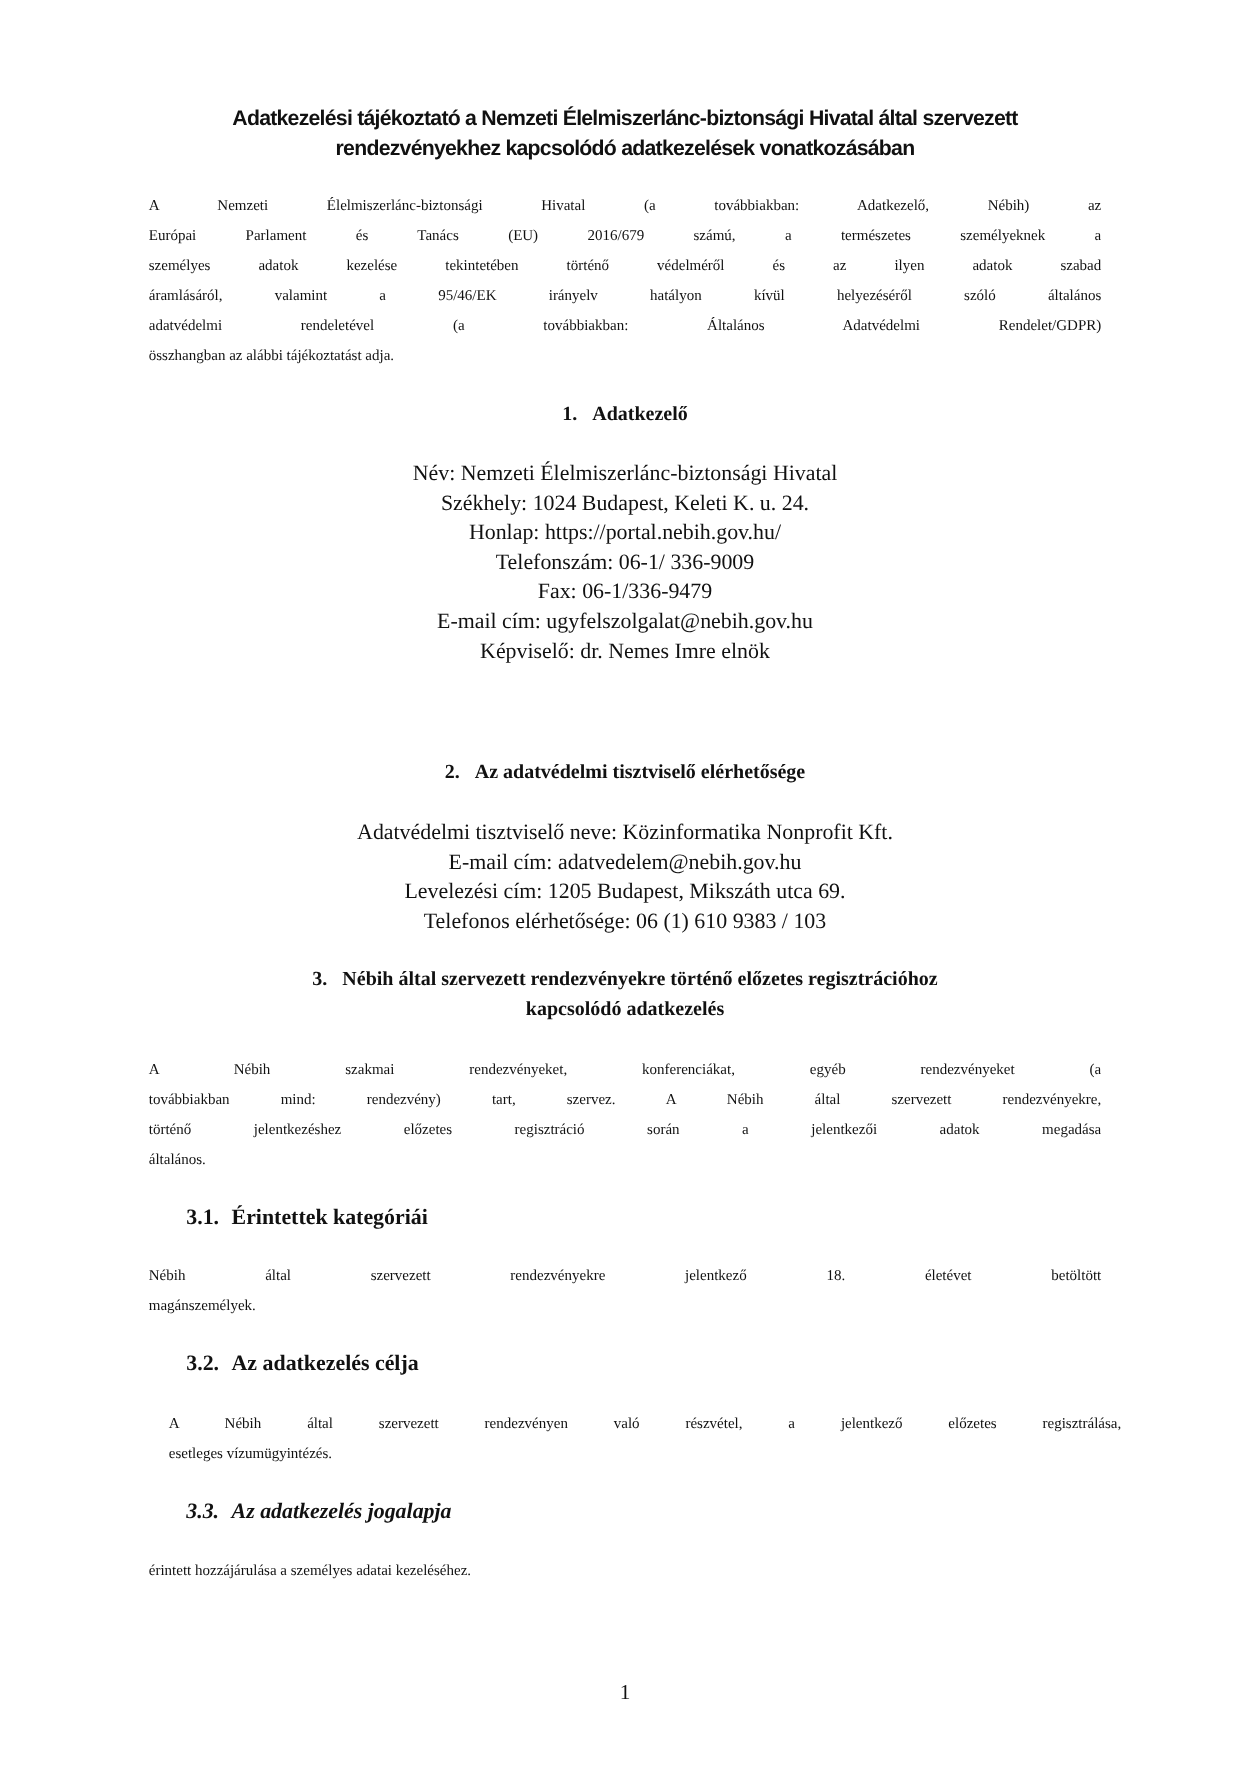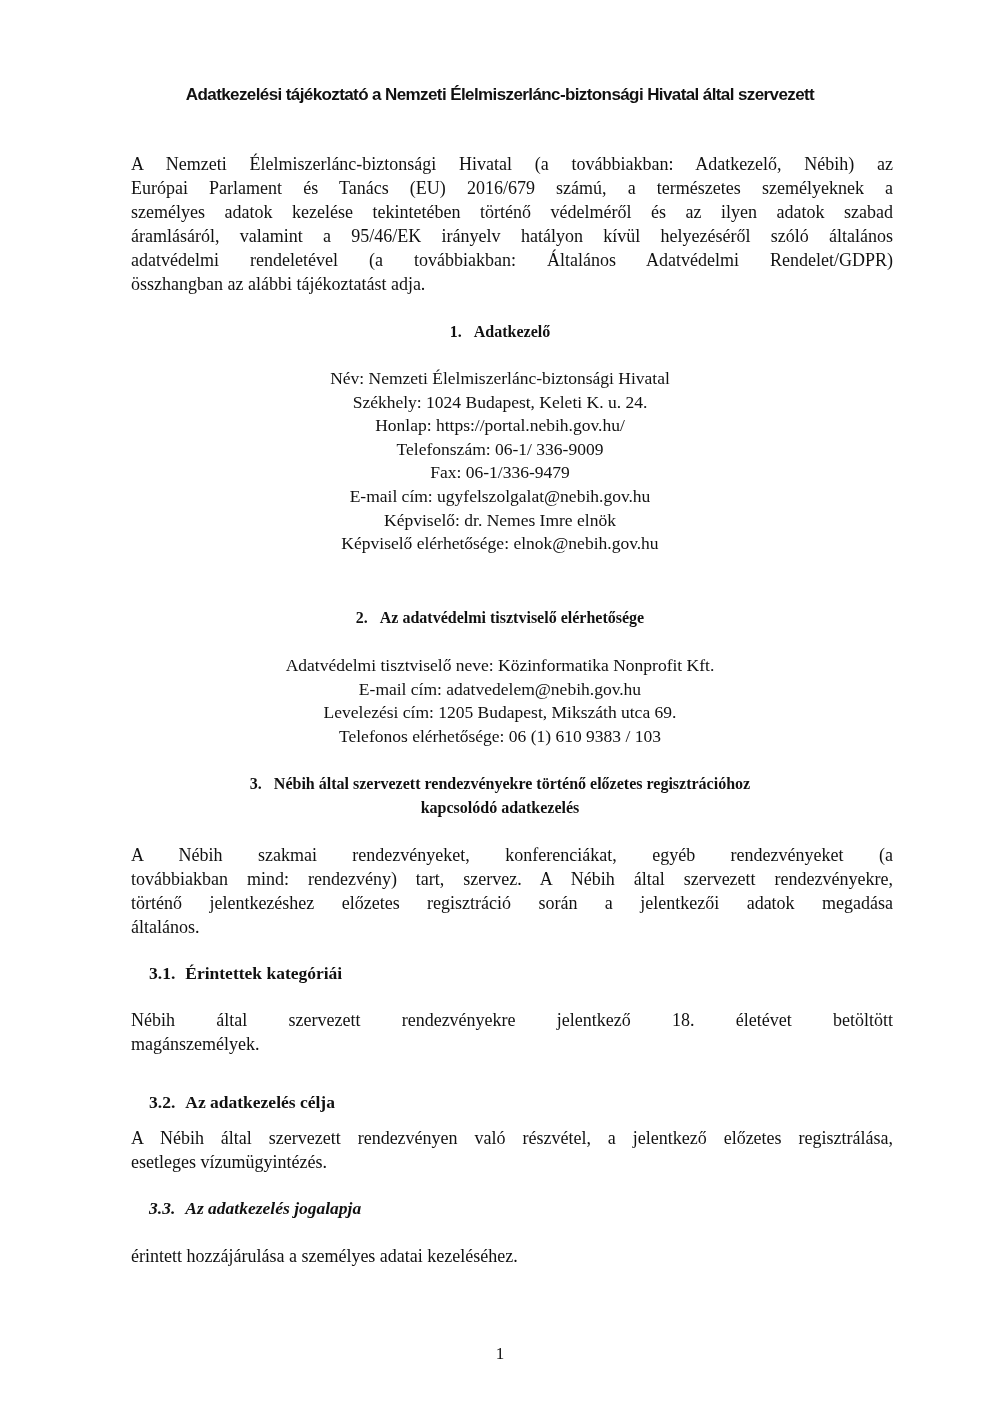--- a/index.html
+++ b/index.html
@@ -10,22 +10,22 @@
   }
   .page { position: absolute; left: 0; top: 0; width: 1000px; height: 1067px; }
   .abs { position: absolute; }
   .title {
     left: 130px; width: 740px; text-align: center;
     font-family: "Liberation Sans", sans-serif;
     font-weight: bold; font-size: 17px; line-height: 24px;
     letter-spacing: -0.6px; top: 83px;
   }
   .para {
-    left: 131px; width: 762px;
-    font-size: 18px; line-height: 24px;
+    left: 119px; width: 762px;
+    font-size: 12px; line-height: 24px;
     text-align: justify; text-align-last: left;
   }
   .lines { left: 119px; width: 762px; font-size: 17.5px; line-height: 23.6px; }
   .lines div { white-space: nowrap; text-align: center; }
   .h1 {
     left: 119px; width: 762px; text-align: center;
     font-weight: bold; font-size: 16px; line-height: 24px;
   }
   .h1 .num { display: inline-block; margin-right: 12px; }
   .h2 {
@@ -37,20 +37,21 @@
   .just-line { display: block; text-align: justify; text-align-last: justify; }
   .last-line { display: block; text-align: right; }
 </style>
 </head>
 <body>
 
 <div class="page">
 
   <div class="abs title">
     <div>Adatkezelési tájékoztató a Nemzeti Élelmiszerlánc-biztonsági Hivatal által szervezett</div>
+    <div>rendezvényekhez kapcsolódó adatkezelések vonatkozásában</div>
   </div>
 
   <div class="abs para" style="top:152px;">
     <span class="just-line">A Nemzeti Élelmiszerlánc-biztonsági Hivatal (a továbbiakban: Adatkezelő, Nébih) az</span>
     <span class="just-line">Európai Parlament és Tanács (EU) 2016/679 számú, a természetes személyeknek a</span>
     <span class="just-line">személyes adatok kezelése tekintetében történő védelméről és az ilyen adatok szabad</span>
     <span class="just-line">áramlásáról, valamint a 95/46/EK irányelv hatályon kívül helyezéséről szóló általános</span>
     <span class="just-line">adatvédelmi rendeletével (a továbbiakban: Általános Adatvédelmi Rendelet/GDPR)</span>
     <span class="last-line">összhangban az alábbi tájékoztatást adja.</span>
   </div>
@@ -60,21 +61,20 @@
   </div>
 
   <div class="abs lines" style="top:367px;">
     <div>Név: Nemzeti Élelmiszerlánc-biztonsági Hivatal</div>
     <div>Székhely: 1024 Budapest, Keleti K. u. 24.</div>
     <div>Honlap: https://portal.nebih.gov.hu/</div>
     <div>Telefonszám: 06-1/ 336-9009</div>
     <div>Fax: 06-1/336-9479</div>
     <div>E-mail cím: ugyfelszolgalat@nebih.gov.hu</div>
     <div>Képviselő: dr. Nemes Imre elnök</div>
-    <div>Képviselő elérhetősége: elnok@nebih.gov.hu</div>
   </div>
 
   <div class="abs h1" style="top:606px;">
     <span class="num">2.</span><span>Az adatvédelmi tisztviselő elérhetősége</span>
   </div>
 
   <div class="abs lines" style="top:654px;">
     <div>Adatvédelmi tisztviselő neve: Közinformatika Nonprofit Kft.</div>
     <div>E-mail cím: adatvedelem@nebih.gov.hu</div>
     <div>Levelezési cím: 1205 Budapest, Mikszáth utca 69.</div>
@@ -94,24 +94,24 @@
   </div>
 
   <div class="abs h2" style="top:961px;">
     <span class="num">3.1.</span><span>Érintettek kategóriái</span>
   </div>
   <div class="abs para" style="top:1008px;">
     <span class="just-line">Nébih által szervezett rendezvényekre jelentkező 18. életévet betöltött</span>
     <span class="last-line">magánszemélyek.</span>
   </div>
 
-  <div class="abs h2" style="top:1078px;margin-top:12px;">
+  <div class="abs h2" style="top:1078px;">
     <span class="num">3.2.</span><span>Az adatkezelés célja</span>
   </div>
-  <div class="abs para" style="top:1126px;">
+  <div class="abs para" style="top:1126px;margin-left:16px;">
     <span class="just-line">A Nébih által szervezett rendezvényen való részvétel, a jelentkező előzetes regisztrálása,</span>
     <span class="last-line">esetleges vízumügyintézés.</span>
   </div>
 
   <div class="abs h2" style="top:1196px;font-style:italic;">
     <span class="num">3.3.</span><span>Az adatkezelés jogalapja</span>
   </div>
   <div class="abs para" style="top:1244px;">
     <span class="last-line">érintett hozzájárulása a személyes adatai kezeléséhez.</span>
   </div>

